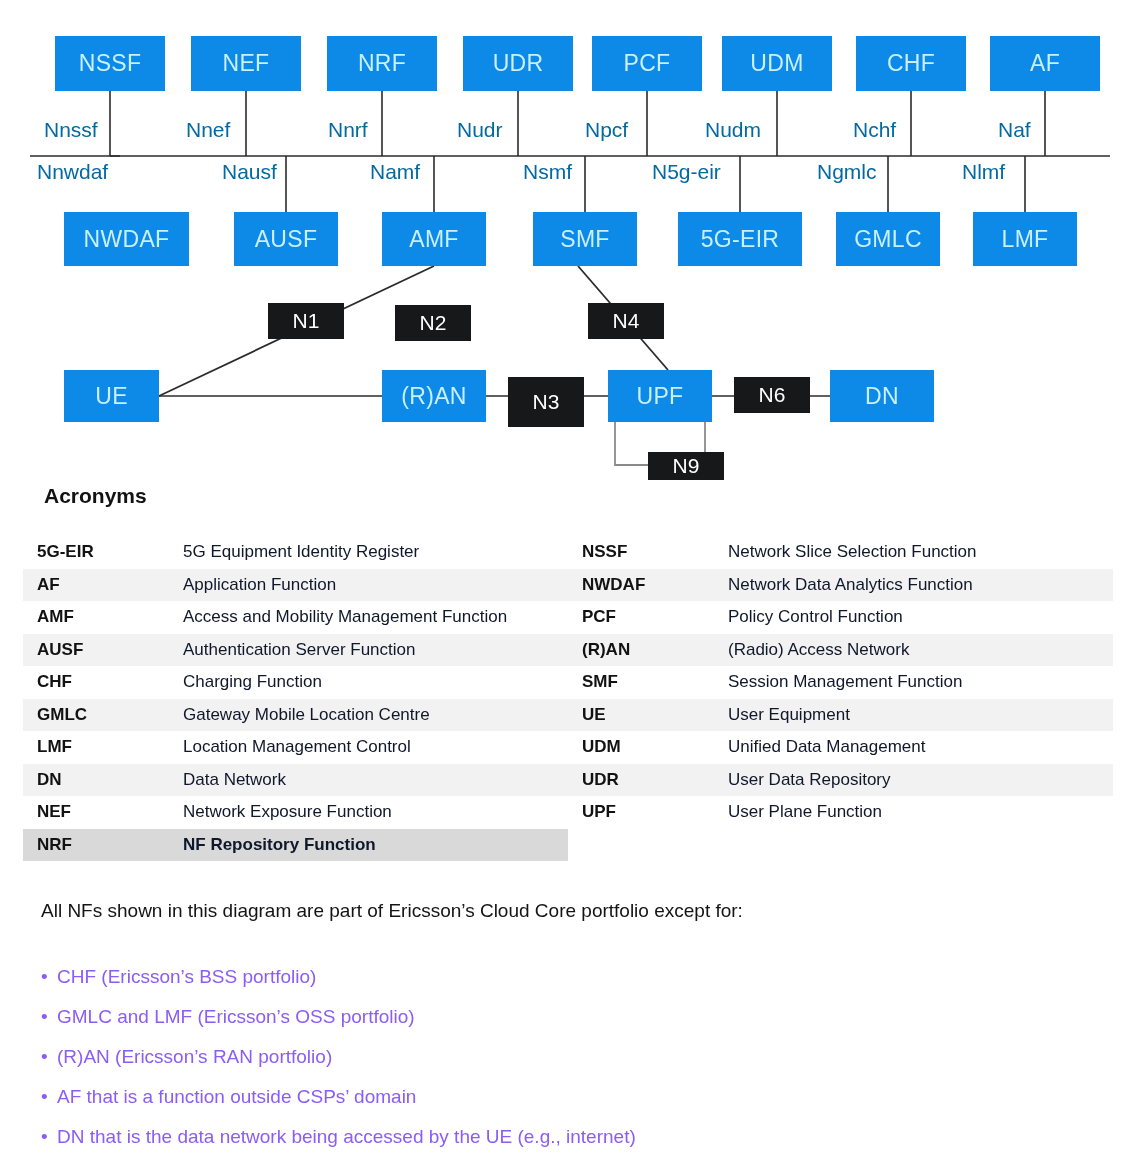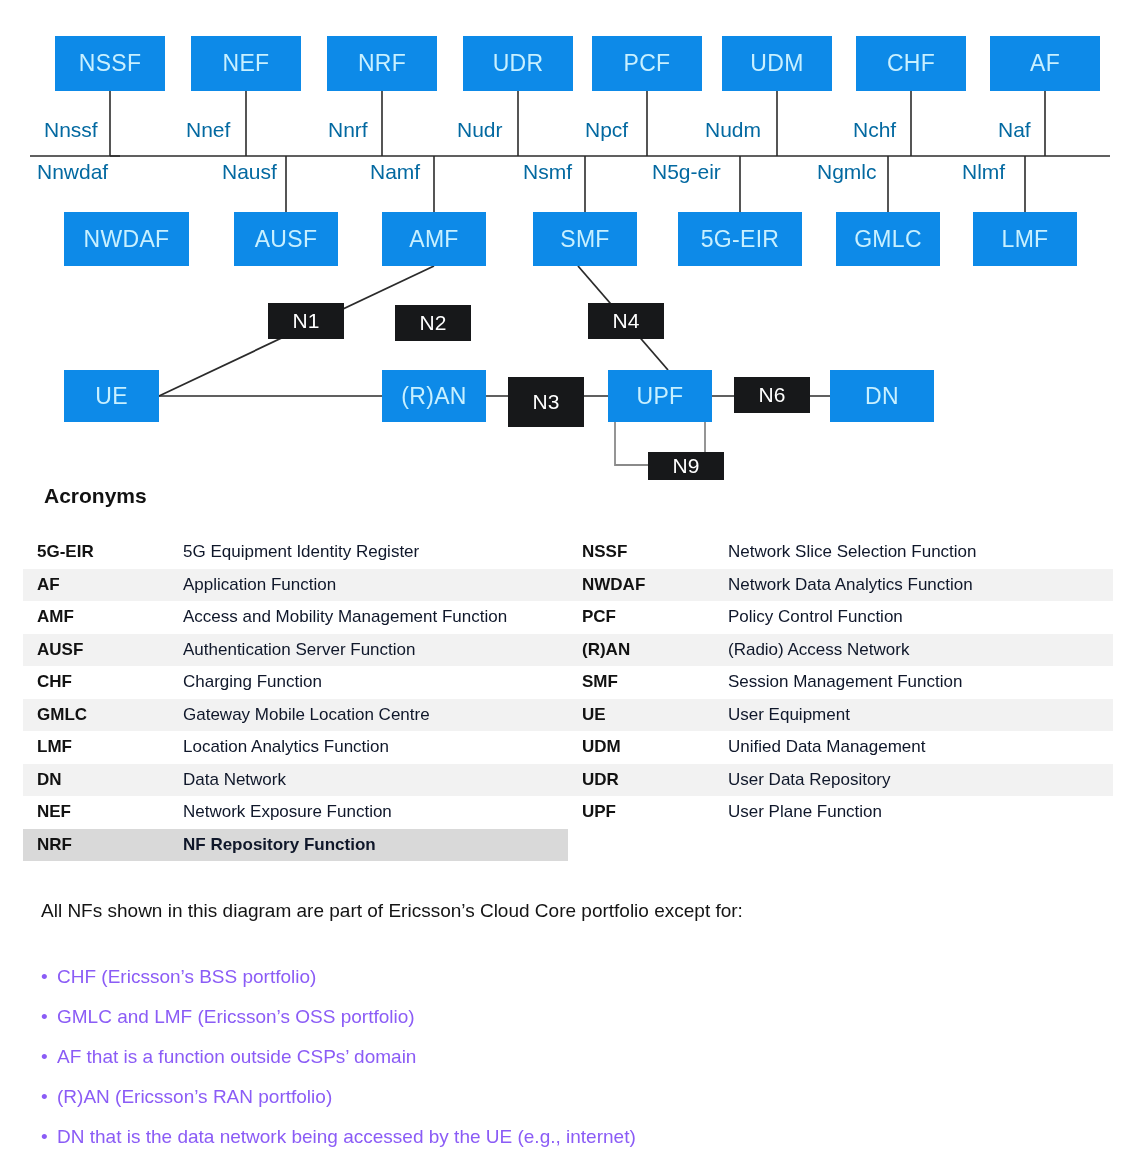--- a/index.html
+++ b/index.html
@@ -348,21 +348,21 @@
     </div>
     <div class="acr-cellgroup right">
       <div class="acr-key">UE</div>
       <div class="acr-val">User Equipment</div>
     </div>
   </div>
 
   <div class="acr-row">
     <div class="acr-cellgroup left">
       <div class="acr-key">LMF</div>
-      <div class="acr-val">Location Analytics Function</div>
+      <div class="acr-val">Location Management Control</div>
     </div>
     <div class="acr-cellgroup right">
       <div class="acr-key">UDM</div>
       <div class="acr-val">Unified Data Management</div>
     </div>
   </div>
 
   <div class="acr-row zebra">
     <div class="acr-cellgroup left">
       <div class="acr-key">DN</div>
@@ -392,17 +392,17 @@
     </div>
   </div>
 
 </div>
 
 <div id="notes">
   <div id="notes-intro">All NFs shown in this diagram are part of Ericsson’s Cloud Core portfolio except for:</div>
   <ul id="notes-list">
     <li><span class="bullet">•</span><span>CHF (Ericsson’s BSS portfolio)</span></li>
     <li><span class="bullet">•</span><span>GMLC and LMF (Ericsson’s OSS portfolio)</span></li>
+    <li><span class="bullet">•</span><span>(R)AN (Ericsson’s RAN portfolio)</span></li>
     <li><span class="bullet">•</span><span>AF that is a function outside CSPs’ domain</span></li>
-    <li><span class="bullet">•</span><span>(R)AN (Ericsson’s RAN portfolio)</span></li>
     <li><span class="bullet">•</span><span>DN that is the data network being accessed by the UE (e.g., internet)</span></li>
   </ul>
 </div>
 
 </body></html>

